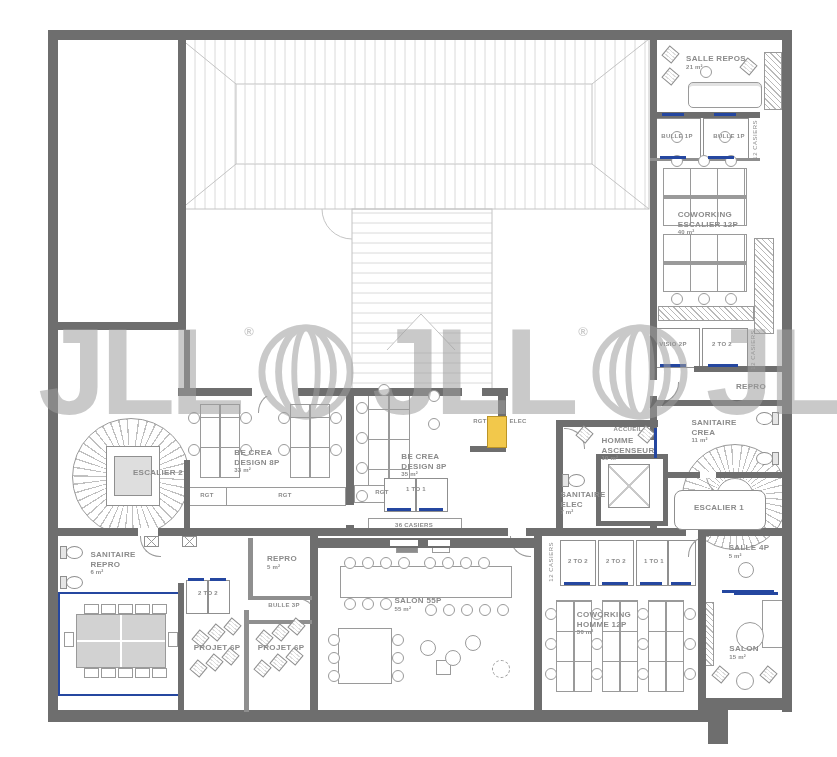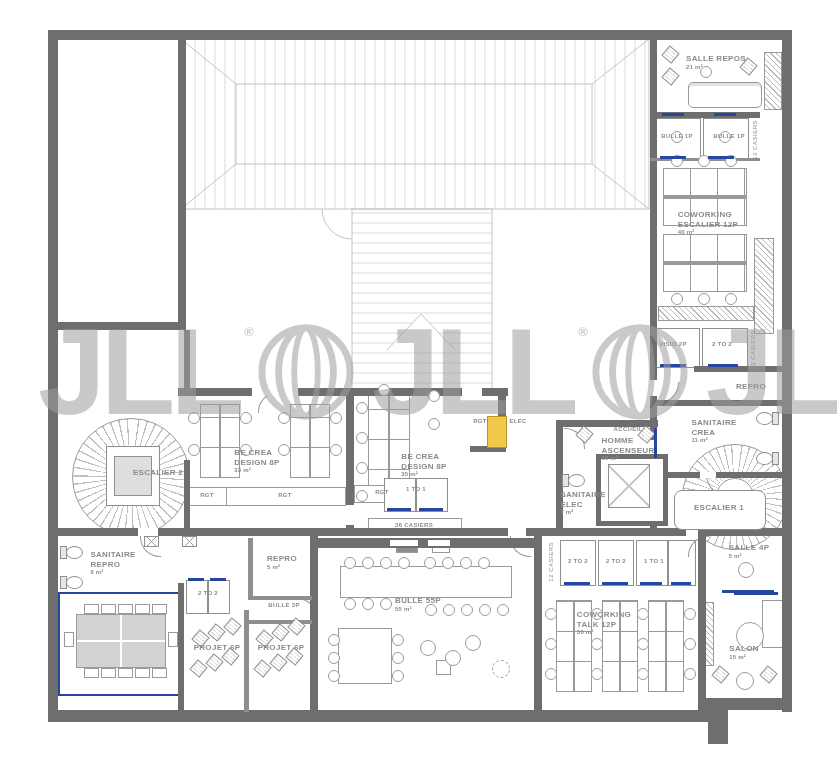--- a/index.html
+++ b/index.html
@@ -335,21 +335,21 @@
     <div class="c" style="left:478px;top:557px"></div>
   <div class="c" style="left:344px;top:598px"></div>
     <div class="c" style="left:362px;top:598px"></div>
     <div class="c" style="left:380px;top:598px"></div>
   <div class="c" style="left:425px;top:604px"></div>
     <div class="c" style="left:443px;top:604px"></div>
     <div class="c" style="left:461px;top:604px"></div>
   <div class="c" style="left:479px;top:604px"></div>
     <div class="c" style="left:497px;top:604px"></div>
   <div class="lbl" style="left:418px;top:596px">
-    <span>BULLE 55P</span>
+    <span>SALON 55P</span>
     <span class="area">55 m²</span>
   </div>
   <div class="desk" style="left:338px;top:628px;width:52px;height:54px"></div>
   <div class="c" style="left:328px;top:634px"></div>
     <div class="c" style="left:328px;top:652px"></div>
     <div class="c" style="left:328px;top:670px"></div>
   <div class="c" style="left:392px;top:634px"></div>
     <div class="c" style="left:392px;top:652px"></div>
     <div class="c" style="left:392px;top:670px"></div>
   <div class="c" style="left:420px;top:640px;width:14px;height:14px"></div>
@@ -366,21 +366,21 @@
   <div class="lbl tiny" style="left:578px;top:558px"><span>2 TO 2</span></div>
   <div class="lbl tiny" style="left:616px;top:558px"><span>2 TO 2</span></div>
   <div class="lbl tiny" style="left:654px;top:558px"><span>1 TO 1</span></div>
   <div class="bl" style="left:564px;top:582px;width:26px"></div>
   <div class="bl" style="left:602px;top:582px;width:26px"></div>
   <div class="bl" style="left:640px;top:582px;width:22px"></div>
   <div class="bl" style="left:671px;top:582px;width:20px"></div>
 
   <div class="lbl" style="left:604px;top:610px">
     <span>COWORKING</span><br>
-    <span>TALK 12P</span>
+    <span>HOMME 12P</span>
     <span class="area">30 m²</span>
   </div>
   <div class="bank" style="left:556px;top:600px;width:34px;height:90px"></div>
   <div class="bank" style="left:602px;top:600px;width:34px;height:90px"></div>
   <div class="bank" style="left:648px;top:600px;width:34px;height:90px"></div>
   <div class="c" style="left:545px;top:608px"></div>
     <div class="c" style="left:545px;top:638px"></div>
     <div class="c" style="left:545px;top:668px"></div>
   <div class="c" style="left:591px;top:608px"></div>
     <div class="c" style="left:591px;top:638px"></div>

